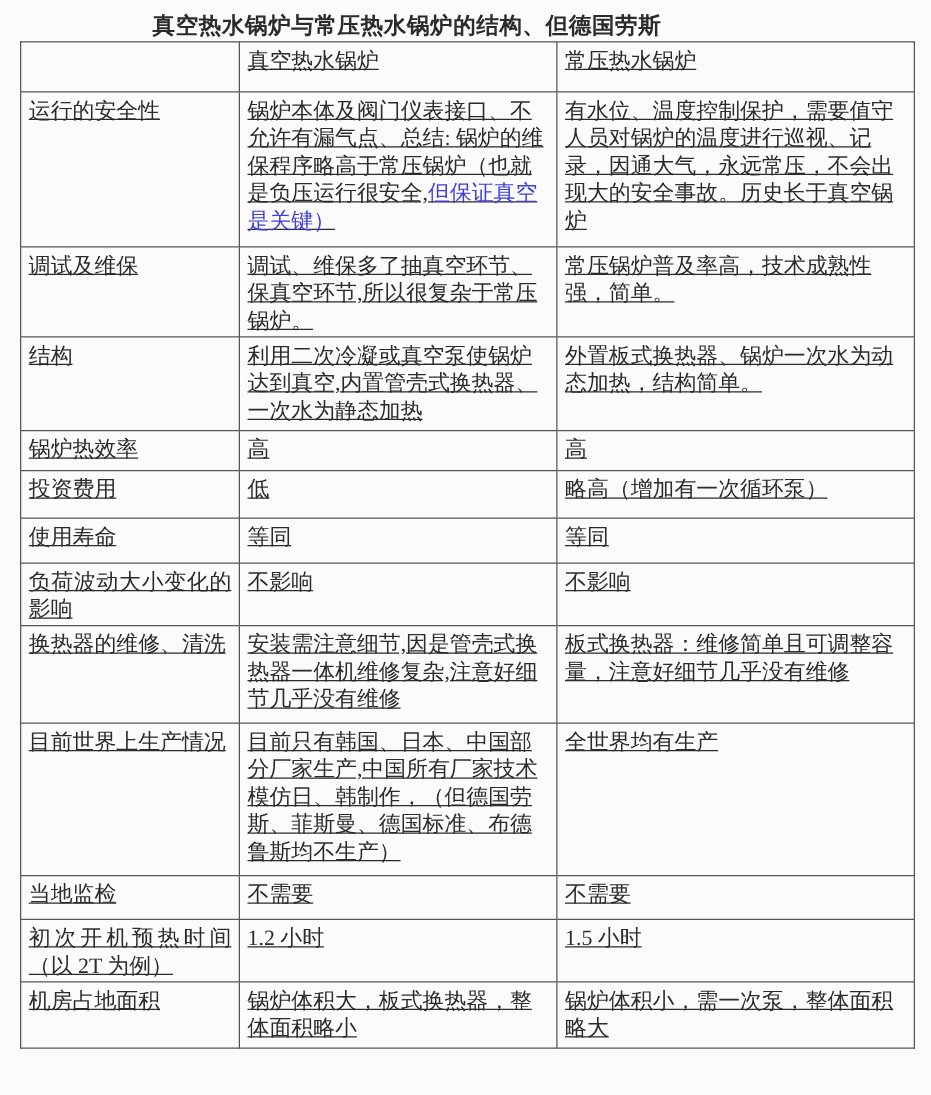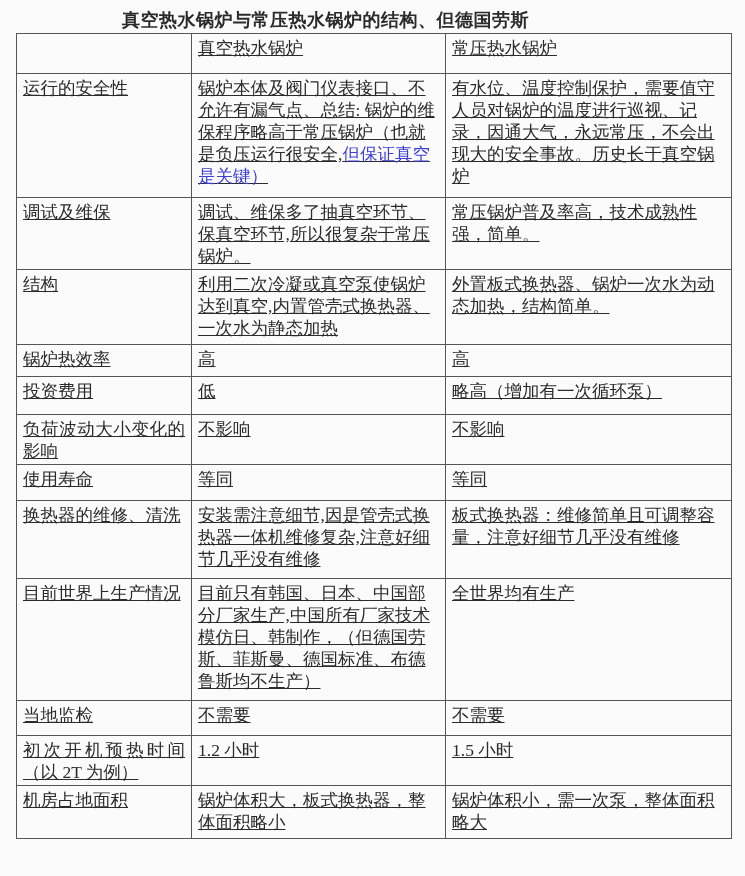--- a/index.html
+++ b/index.html
@@ -88,29 +88,29 @@
   <tr style="height:32px;">
     <td class="label">锅炉热效率</td>
     <td>高</td>
     <td>高</td>
   </tr>
   <tr style="height:38px;padding-left:37px;">
     <td class="label">投资费用</td>
     <td>低</td>
     <td>略高（增加有一次循环泵）</td>
   </tr>
+  <tr style="height:36px;">
+    <td class="label">使用寿命</td>
+    <td>等同</td>
+    <td>等同</td>
+  </tr>
   <tr style="height:49px;">
     <td class="label">负荷波动大小变化的影响</td>
     <td>不影响</td>
     <td>不影响</td>
-  </tr>
-  <tr style="height:36px;">
-    <td class="label">使用寿命</td>
-    <td>等同</td>
-    <td>等同</td>
   </tr>
   <tr style="height:78px;">
     <td class="label">换热器的维修、清洗</td>
     <td>安装需注意细节,因是管壳式换热器一体机维修复杂,注意好细节几乎没有维修</td>
     <td>板式换热器：维修简单且可调整容量，注意好细节几乎没有维修</td>
   </tr>
   <tr style="height:122px;">
     <td class="label">目前世界上生产情况</td>
     <td>目前只有韩国、日本、中国部分厂家生产,中国所有厂家技术模仿日、韩制作，（但德国劳斯、菲斯曼、德国标准、布德鲁斯均不生产）</td>
     <td>全世界均有生产</td>

